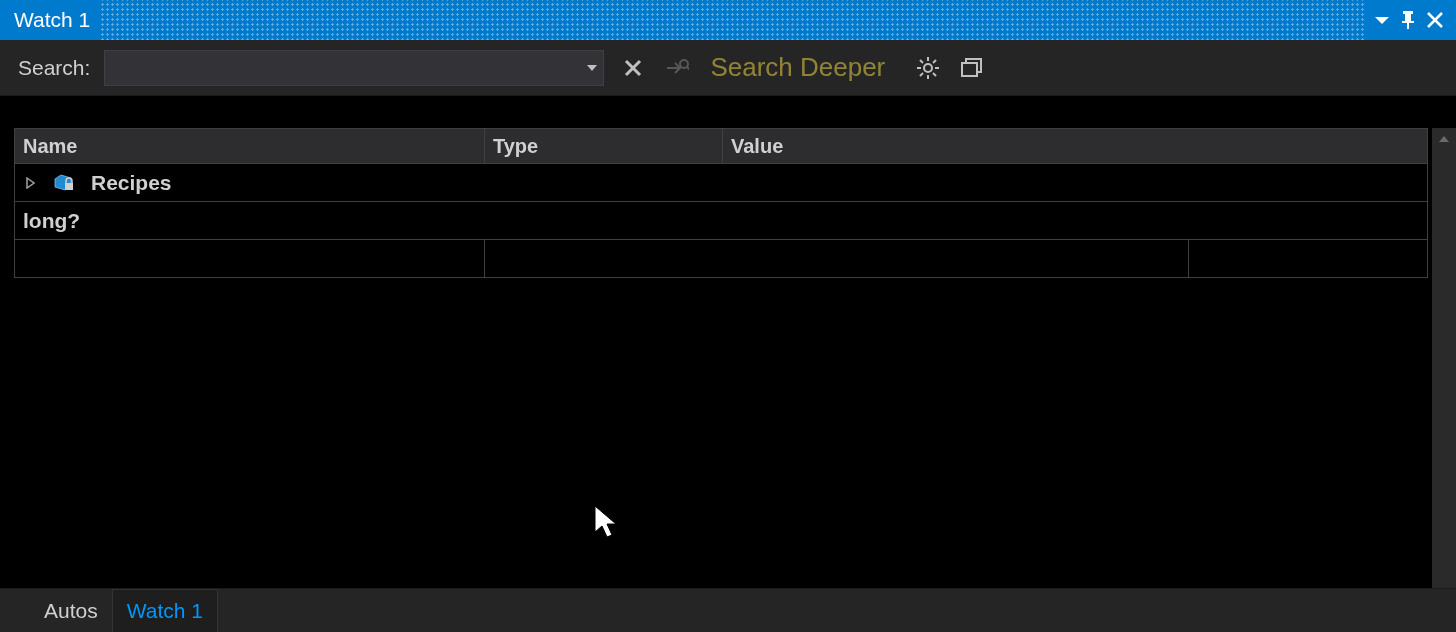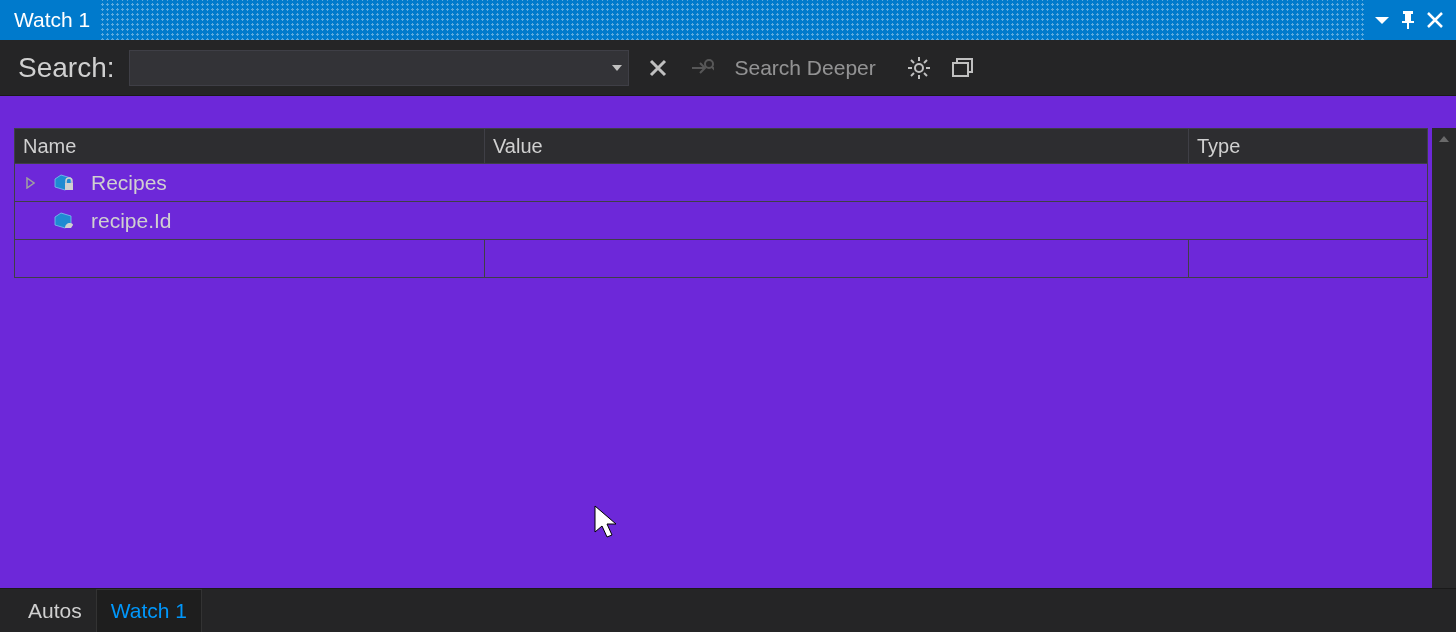--- a/index.html
+++ b/index.html
@@ -40,21 +40,21 @@
   
   .toolbar {
     height: 56px;
     background: #252526;
     display: flex;
     align-items: center;
     padding: 0 18px;
     gap: 14px;
     border-bottom: 1px solid #1a1a1a;
   }
-  .toolbar-label { color: #d0d0d0; font-size: 28px; }
+  .toolbar-label { color: #d0d0d0; font-size: 21px; }
   .search-box {
     width: 500px;
     height: 36px;
     background: #333337;
     border: 1px solid #3f3f46;
     position: relative;
     display: flex;
     align-items: center;
   }
   .search-input {
@@ -62,25 +62,25 @@
     height: 100%;
     background: transparent;
     border: none;
     outline: none;
     color: #d0d0d0;
     font-size: 18px;
     padding: 0 6px;
   }
   .search-dd  { width: 22px; display:flex; align-items:center; justify-content:center; }
   .toolbar-ico { width: 30px; height:30px; display:flex; align-items:center; justify-content:center; cursor:default; }
-  .toolbar-text-btn { color:#ffffff; font-size:21px; padding: 0 4px; }
+  .toolbar-text-btn { color:#fde047; font-size:26px; padding: 0 4px; }
   .disabled { opacity: 0.5; }
 
   
-  .main { position: relative; height: calc(100% - 40px - 56px - 44px); background:#6d28d9; }
+  .main { position: relative; height: calc(100% - 40px - 56px - 44px); background:#000000;font-weight:bold; }
 
   .grid { position:absolute; left:14px; right:28px; top:32px; }
   .grid-head {
     display:flex;
     height:36px;
     background:#2d2d30;
     border: 1px solid #3f3f46;
   }
   .col { display:flex; align-items:center; padding:0 8px; border-right:1px solid #3f3f46; overflow:hidden; white-space:nowrap; }
   .col:last-child { border-right:none; }
@@ -110,21 +110,21 @@
 
   
   .cursor { position:absolute; left:593px; top:408px; pointer-events:none; }
 
   
   .bottom-tabs {
     height:44px;
     background:#252526;
     display:flex;
     align-items:stretch;
-    padding-left:14px;
+    padding-left:30px;
     border-top:1px solid #1a1a1a;
   }
   .tab {
     display:flex; align-items:center;
     padding:0 14px;
     font-size:21px;
     color:#d0d0d0;
     cursor:default;
   }
   .tab.active {
@@ -212,22 +212,22 @@
         <rect x="2" y="6" width="15" height="13" fill="#252526" stroke="#c0c0c0" stroke-width="2"></rect>
       </svg>
   </span>
 </div>
 
 <div class="main">
   <div class="grid">
 
     <div class="grid-head">
       <div class="col c-name">Name</div>
+      <div class="col c-type">Type</div>
       <div class="col c-value">Value</div>
-      <div class="col c-type">Type</div>
     </div>
 
     <div class="grid-row">
       <div class="col c-name name-cell">
         <span class="expander">
           <svg width="10" height="12" viewBox="0 0 10 12">
               <path d="M2 1 L9 6 L2 11 Z" fill="none" stroke="#a0a0a0" stroke-width="1.5"></path>
             </svg>
         </span>
         <span class="obj-icon">
@@ -235,30 +235,21 @@
               <path d="M2 5 L8 1 L18 4 L18 12 L12 16 L2 13 Z" fill="#1f8ad2" stroke="#7cc4ef" stroke-width="0.8"></path>
               <rect x="12" y="9" width="8" height="7" fill="#d0d0d0"></rect>
               <path d="M13 9 v-2 a3 3 0 0 1 6 0 v2" fill="none" stroke="#d0d0d0" stroke-width="1.5"></path>
             </svg>
         </span>
         <span>Recipes</span>
       </div>
     </div>
 
     <div class="grid-row">
-      <div class="col c-name name-cell">
-        <span class="expander"></span>
-        <span class="obj-icon">
-          <svg width="22" height="18" viewBox="0 0 22 18">
-              <path d="M2 5 L8 1 L18 4 L18 12 L12 16 L2 13 Z" fill="#1f8ad2" stroke="#7cc4ef" stroke-width="0.8"></path>
-              <path d="M12 16 C12 13 14 11 17 11 C19 11 20 12 20 13 L18 16 Z" fill="#d0d0d0"></path>
-            </svg>
-        </span>
-        <span>recipe.Id</span>
-      </div>
+      <div class="col c-type">long?</div>
     </div>
 
     <div class="grid-row empty-row">
       <div class="col c-name">&nbsp;</div>
       <div class="col c-value">&nbsp;</div>
       <div class="col c-type">&nbsp;</div>
     </div>
 
   </div>
 

